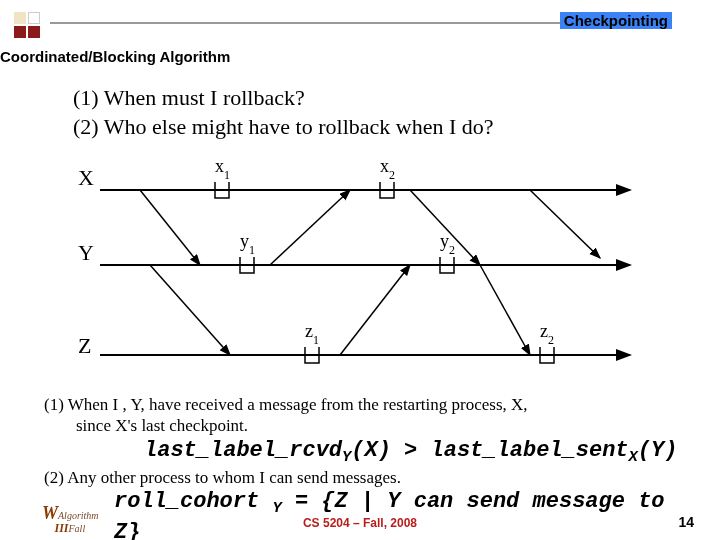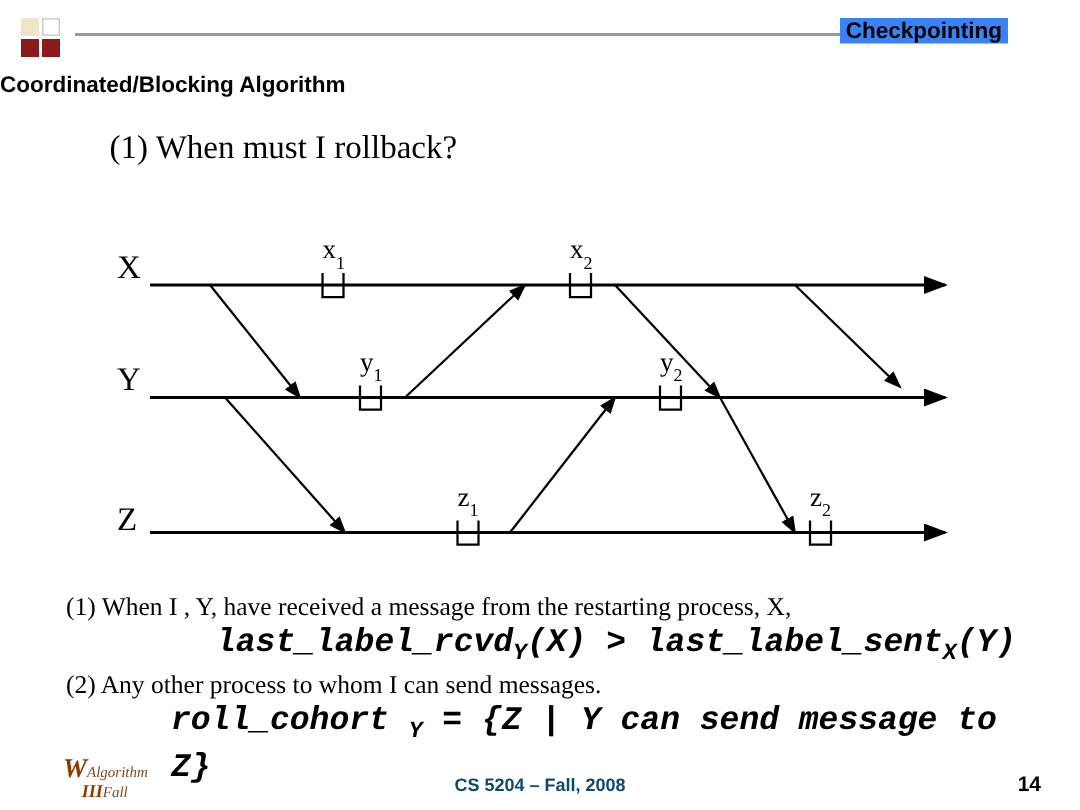--- a/index.html
+++ b/index.html
@@ -84,21 +84,21 @@
   }
   .answers .indent2 {
     padding-left: 100px;
   }
   .footer {
     position: absolute;
     bottom: 10px;
     left: 0;
     right: 0;
     text-align: center;
-    color: #0c4a6e;
+    color: #b91c1c;
     font-family: Arial, sans-serif;
     font-weight: bold;
     font-size: 12px;
   }
   .pagenum {
     position: absolute;
     bottom: 10px;
     right: 26px;
     font-family: Arial, sans-serif;
     font-weight: bold;
@@ -132,20 +132,21 @@
   <div class="sq" style="left:14px;top:14px;background:#8b1a1a"></div>
 </div>
 
 <div class="header-line"></div>
 <div class="header-label">Checkpointing</div>
 
 <div class="title">Coordinated/Blocking Algorithm</div>
 
 <div class="questions">
   <div>(1) When must I rollback?</div>
+  <div>(2) Who else might have to rollback when I do?</div>
 </div>
 
 <div class="diagram">
   <svg width="600" height="240" viewBox="0 0 600 240">
     <defs>
       <marker id="arr" markerWidth="8" markerHeight="8" refX="7" refY="3" orient="auto">
         <path d="M0,0 L8,3 L0,6 Z" fill="black"></path>
       </marker>
     </defs>
 
@@ -189,20 +190,21 @@
     <text x="320" y="32" font-size="18" font-family="Times New Roman">x<tspan baseline-shift="sub" font-size="12">2</tspan></text>
     <text x="180" y="107" font-size="18" font-family="Times New Roman">y<tspan baseline-shift="sub" font-size="12">1</tspan></text>
     <text x="380" y="107" font-size="18" font-family="Times New Roman">y<tspan baseline-shift="sub" font-size="12">2</tspan></text>
     <text x="245" y="197" font-size="18" font-family="Times New Roman">z<tspan baseline-shift="sub" font-size="12">1</tspan></text>
     <text x="480" y="197" font-size="18" font-family="Times New Roman">z<tspan baseline-shift="sub" font-size="12">2</tspan></text>
   </svg>
 </div>
 
 <div class="answers">
   <div>(1) When I , Y, have received a message from the restarting process, X,</div>
+  <div class="indent">since X's last checkpoint.</div>
   <div class="indent2">
     <span class="mono"><span>last_label_rcvd</span><sub>Y</sub><span>(X) &gt; </span><span>last_label_sent</span><sub>X</sub><span>(Y)</span></span>
   </div>
   <div>(2) Any other process to whom I can send messages.</div>
   <div style="padding-left:70px">
     <span class="mono"><span>roll_cohort </span><sub>Y</sub><span> = {Z | Y can send message to Z}</span></span>
   </div>
 </div>
 
 <div class="vt-logo">

